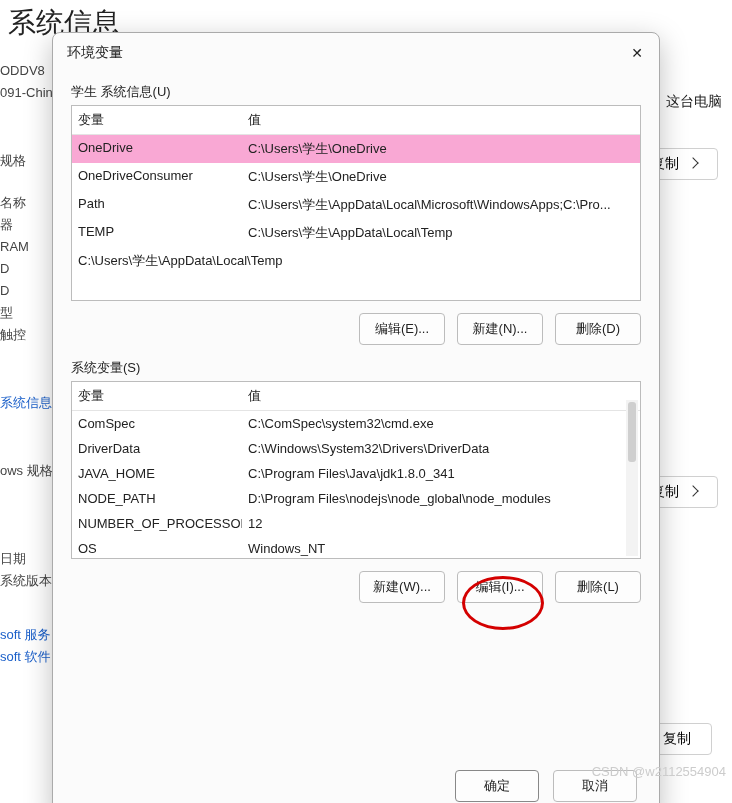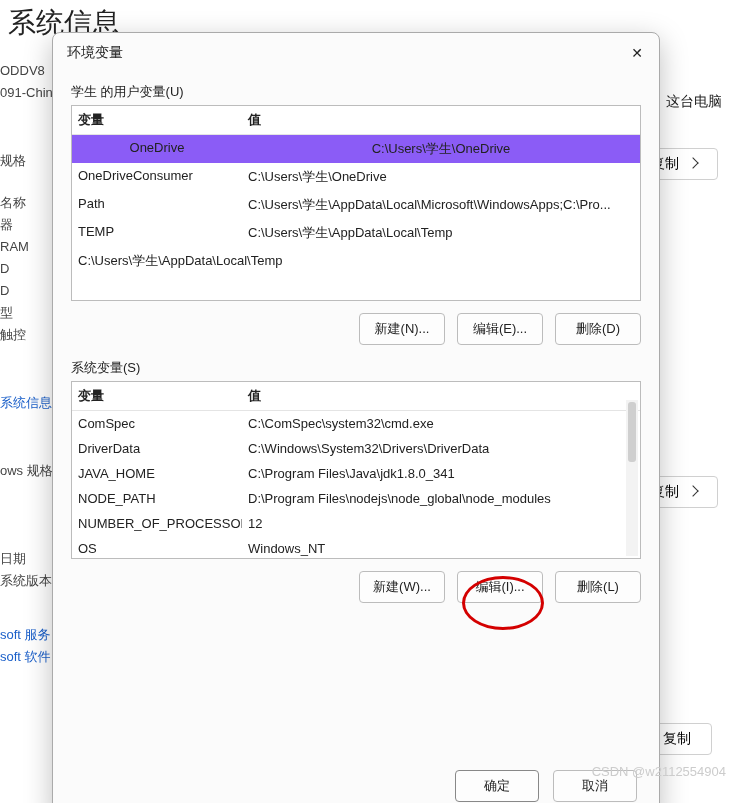--- a/index.html
+++ b/index.html
@@ -16,25 +16,25 @@
   
   .dialog { position: absolute; left: 52px; top: 32px; width: 608px; height: 787px; background: #fbfbfb; border: 1px solid #aaa; border-radius: 8px; box-shadow: 0 8px 28px rgba(0,0,0,0.25); }
   .dlg-head { display: flex; align-items: center; padding: 10px 10px 6px 14px; }
   .dlg-head span { font-size: 14px; }
   .close-x { margin-left: auto; font-size: 20px; line-height: 20px; padding: 0 6px; cursor: pointer; }
 
   .section-label { font-size: 13px; margin: 14px 0 4px 18px; }
 
   .listbox { margin: 0 18px; border: 1px solid #bcbcbc; background: #fff; height: 196px; position: relative; overflow: hidden; }
   .lb-header, .lb-row { display: flex; font-size: 13px; }
-  .lb-header { border-bottom: 1px solid #e4e4e4; font-weight: bold; }
+  .lb-header { border-bottom: 1px solid #e4e4e4; }
   .lb-header div, .lb-row div { padding: 5px 6px; white-space: nowrap; overflow: hidden; }
   .col-var { width: 170px; flex: 0 0 170px; }
   .col-val { flex: 1; }
-  .lb-row.sel { background: #8b5cf6; text-align: center; }
+  .lb-row.sel { background: #f9a8d4; }
   .scrollbar { position:absolute; right:2px; top:18px; bottom:2px; width:12px; background:#f3f3f3; }
   .thumb { position:absolute; left:2px; right:2px; top:2px; height:60px; background:#cfcfcf; border-radius:3px; }
 
   .btn-row { display: flex; gap: 12px; justify-content: flex-end; margin: 12px 18px 0 18px; }
   .btn { min-width: 86px; padding: 6px 12px; font-size: 13px; text-align: center; background: #fdfdfd; border: 1px solid #bcbcbc; border-radius: 4px; cursor: pointer; }
 
   .final-row { position: absolute; bottom: 16px; right: 22px; display:flex; gap:14px; }
   .final-row .btn { min-width:84px; }
   .btn.primary { border-color:#888; }
 
@@ -79,21 +79,21 @@
 <button class="bg-btn-right" style="top:476px"><span>复制</span><span class="chev"></span></button>
 <button class="bg-btn-right copy-bottom"><span>复制</span></button>
 <div class="foot">Dell</div>
 
 <div class="dialog">
   <div class="dlg-head">
     <span>环境变量</span>
     <span class="close-x">✕</span>
   </div>
 
-  <div class="section-label">学生 的用户变量(U)</div>
+  <div class="section-label">学生 系统信息(U)</div>
   <div class="listbox">
     <div class="lb-header">
       <div class="col-var">变量</div>
       <div class="col-val">值</div>
     </div>
     <div class="lb-row sel">
         <div class="col-var">OneDrive</div>
         <div class="col-val">C:\Users\学生\OneDrive</div>
       </div>
     <div class="lb-row">
@@ -106,22 +106,22 @@
       </div>
     <div class="lb-row">
         <div class="col-var">TEMP</div>
         <div class="col-val">C:\Users\学生\AppData\Local\Temp</div>
       </div>
     <div class="lb-row">
         <div class="col-val">C:\Users\学生\AppData\Local\Temp</div>
       </div>
   </div>
   <div class="btn-row">
+    <div class="btn">编辑(E)...</div>
     <div class="btn">新建(N)...</div>
-    <div class="btn">编辑(E)...</div>
     <div class="btn">删除(D)</div>
   </div>
 
   <div class="section-label" style="">系统变量(S)</div>
   <div class="listbox" style="height:178px">
     <div class="lb-header">
       <div class="col-var">变量</div>
       <div class="col-val">值</div>
     </div>
     <div class="lb-row">

